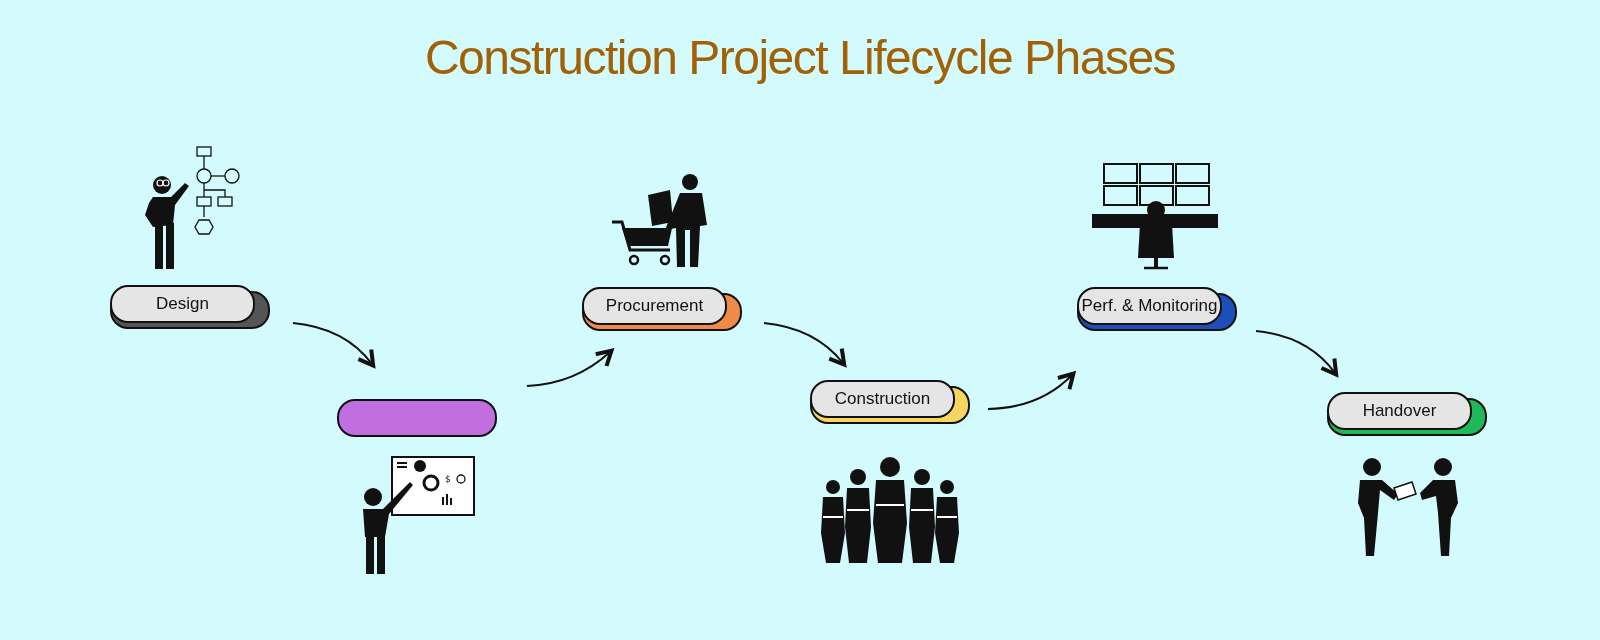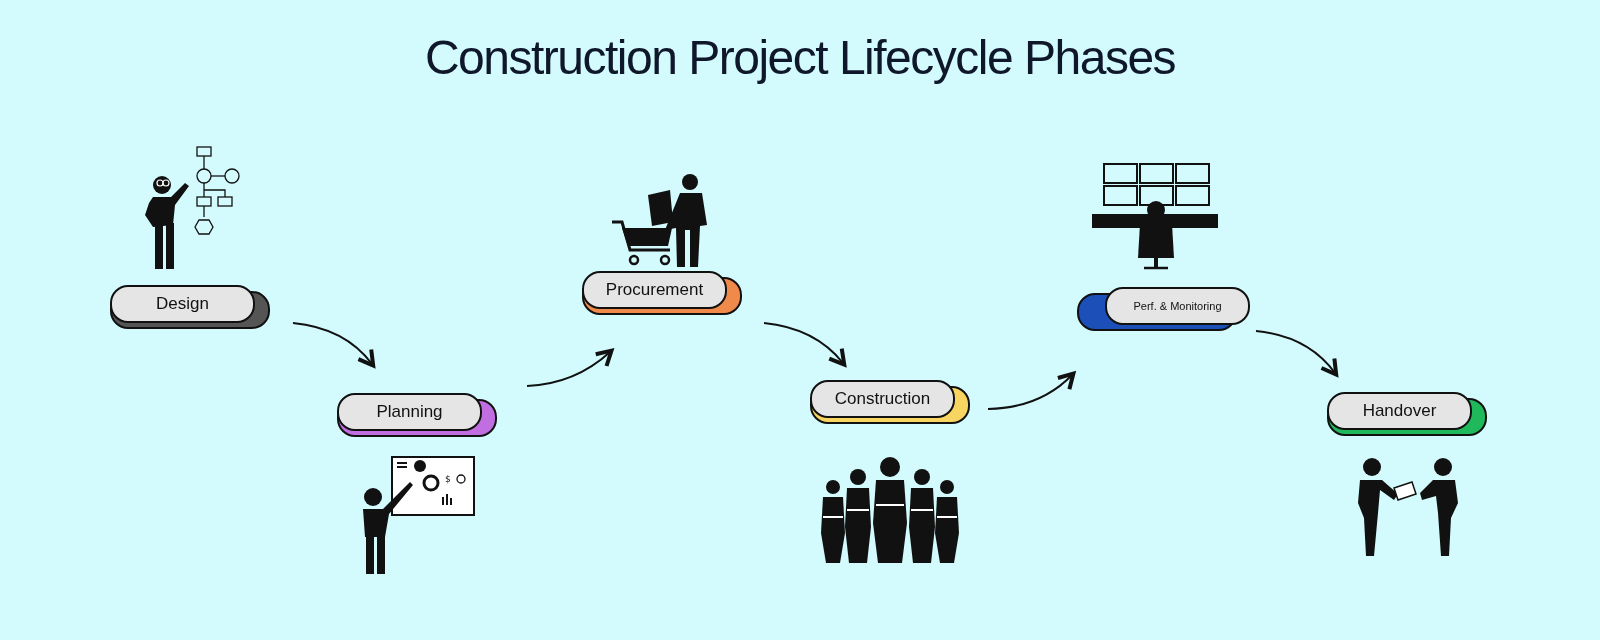--- a/index.html
+++ b/index.html
@@ -1,21 +1,21 @@
 <!DOCTYPE html>
 <html><head>
 <meta charset="utf-8">
 <style>
   html, body { margin:0; padding:0; }
   body { width:1600px; height:640px; background:#d3fbfd; position:relative; overflow:hidden; font-family:"Liberation Sans", sans-serif; }
-  .title { position:absolute; top:30px; left:0; width:1600px; text-align:center; font-size:48px; color:#0f172a; letter-spacing:-1.5px; font-family:"Liberation Sans", sans-serif; }
+  .title { position:absolute; top:30px; left:0; width:1600px; text-align:center; font-size:48px; color:#a16207; letter-spacing:-1.5px; font-family:"Liberation Sans", sans-serif; }
   .pill { position:absolute; width:160px; height:44px; }
   .pill .shadow { position:absolute; left:0; top:6px; width:160px; height:38px; border-radius:18px; border:2px solid #111; box-sizing:border-box; }
   .pill .face { position:absolute; left:0; top:0; width:145px; height:38px; border-radius:18px; border:2px solid #111; box-sizing:border-box; background:#e5e5e5; display:flex; align-items:center; justify-content:center; font-size:17px; color:#111; }
-  .pill .face.small { font-size:11px;margin-left:28px; }
+  .pill .face.small { font-size:17px; }
   .icon { position:absolute; }
   svg.arrows { position:absolute; left:0; top:0; }
 </style>
 </head>
 <body>
 
 <div class="title">Construction Project Lifecycle Phases</div>
 
 <svg class="arrows" width="1600" height="640">
   <defs>
@@ -29,23 +29,22 @@
   <path d="M988,409 Q1040,408 1072,375" fill="none" stroke="#111" stroke-width="2" marker-end="url(#ah)"></path>
   <path d="M1256,331 Q1308,336 1335,373" fill="none" stroke="#111" stroke-width="2" marker-end="url(#ah)"></path>
 </svg>
 
 <div class="pill" style="left:110px;top:285px;">
   <div class="shadow" style="background:#555555;"></div>
   <div class="face">Design</div>
 </div>
 <div class="pill" style="left:337px;top:393px;">
   <div class="shadow" style="background:#c06ee0;"></div>
-  <div class="face">Planning</div>
 </div>
-<div class="pill" style="left:582px;top:271px;">
+<div class="pill" style="left:582px;top:287px;">
   <div class="shadow" style="background:#f08a4b;"></div>
   <div class="face">Procurement</div>
 </div>
 <div class="pill" style="left:810px;top:380px;">
   <div class="shadow" style="background:#f7d560;"></div>
   <div class="face">Construction</div>
 </div>
 <div class="pill" style="left:1077px;top:287px;">
   <div class="shadow" style="background:#1d4fb8;"></div>
   <div class="face small">Perf. &amp; Monitoring</div>

